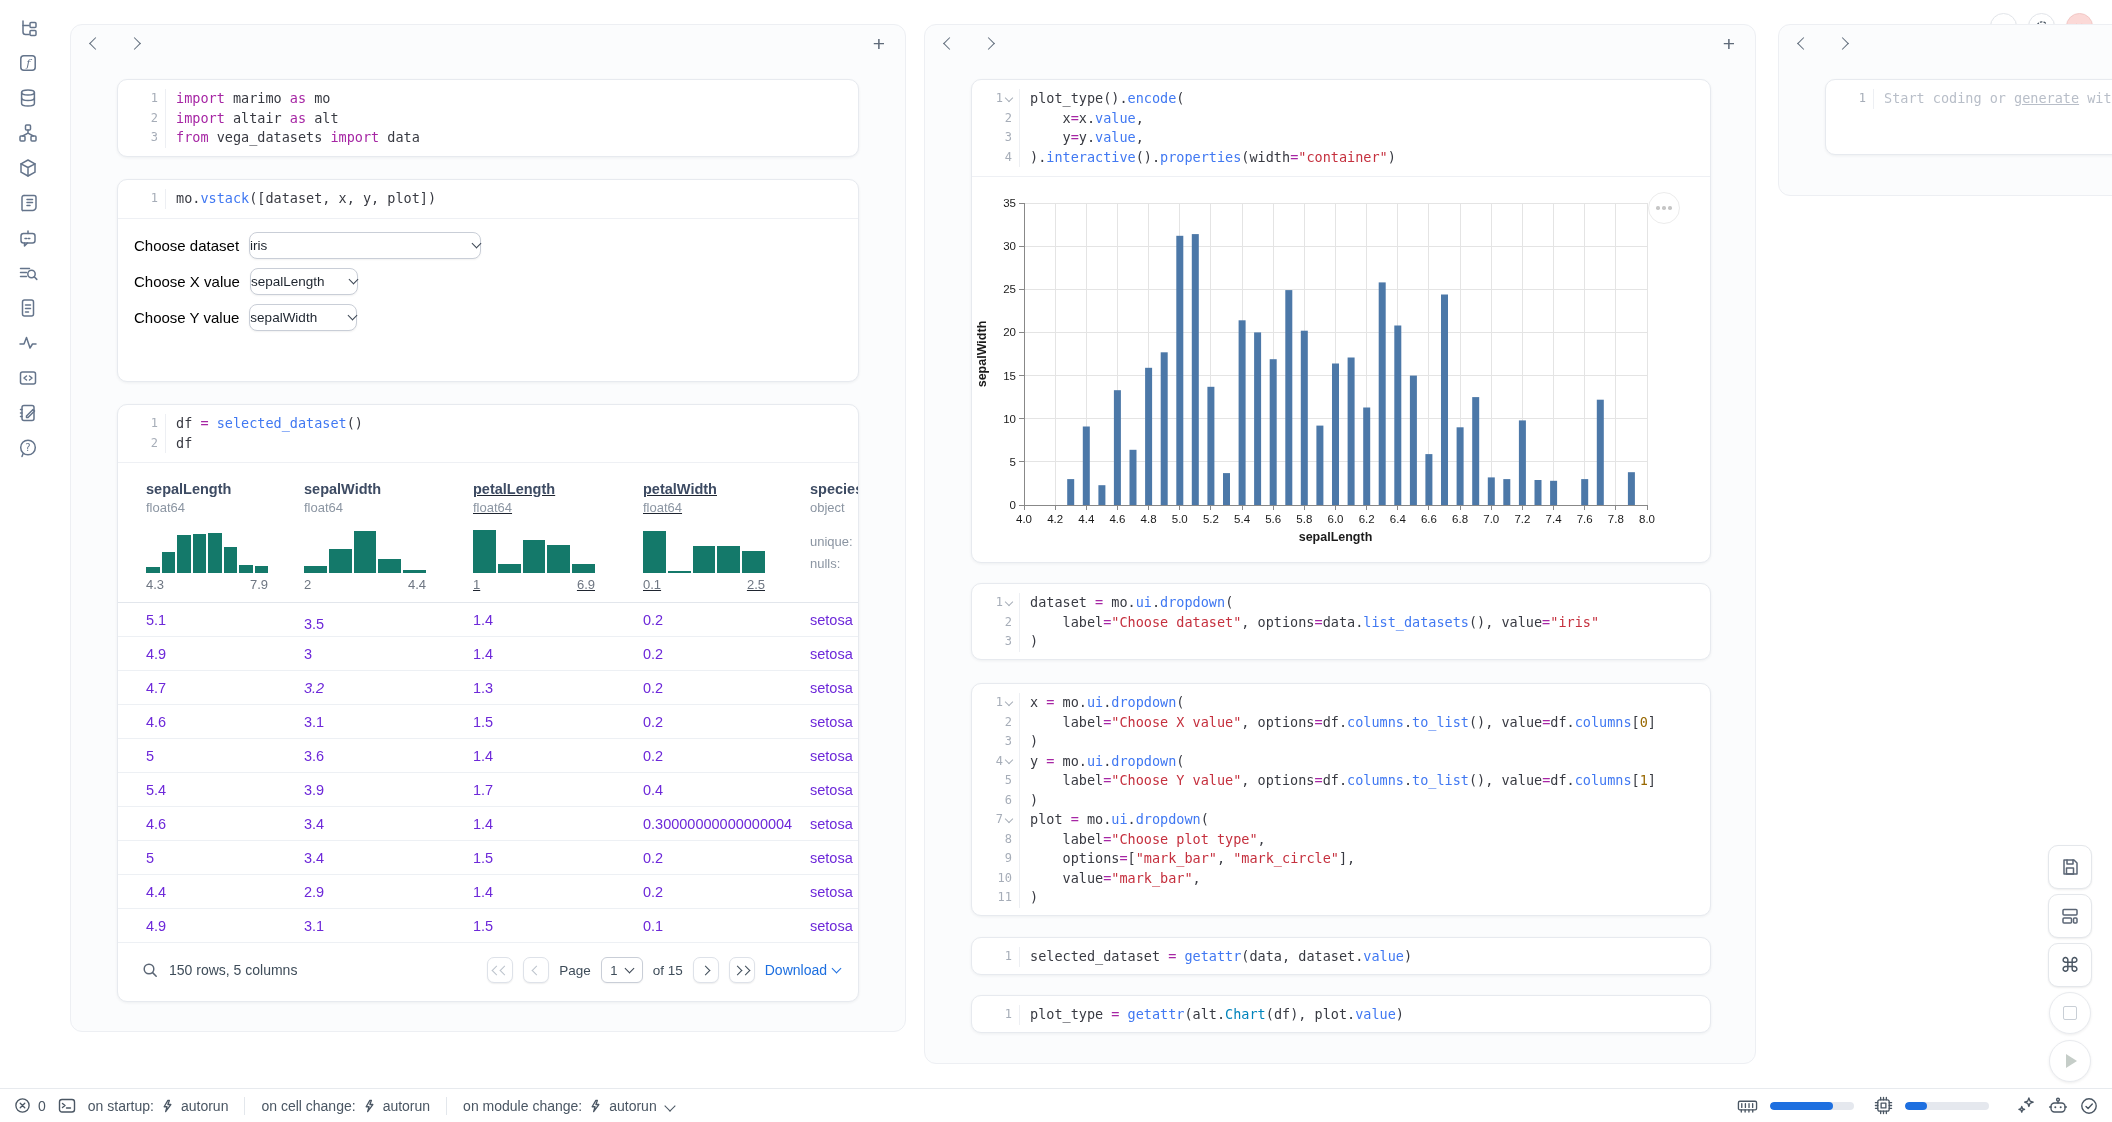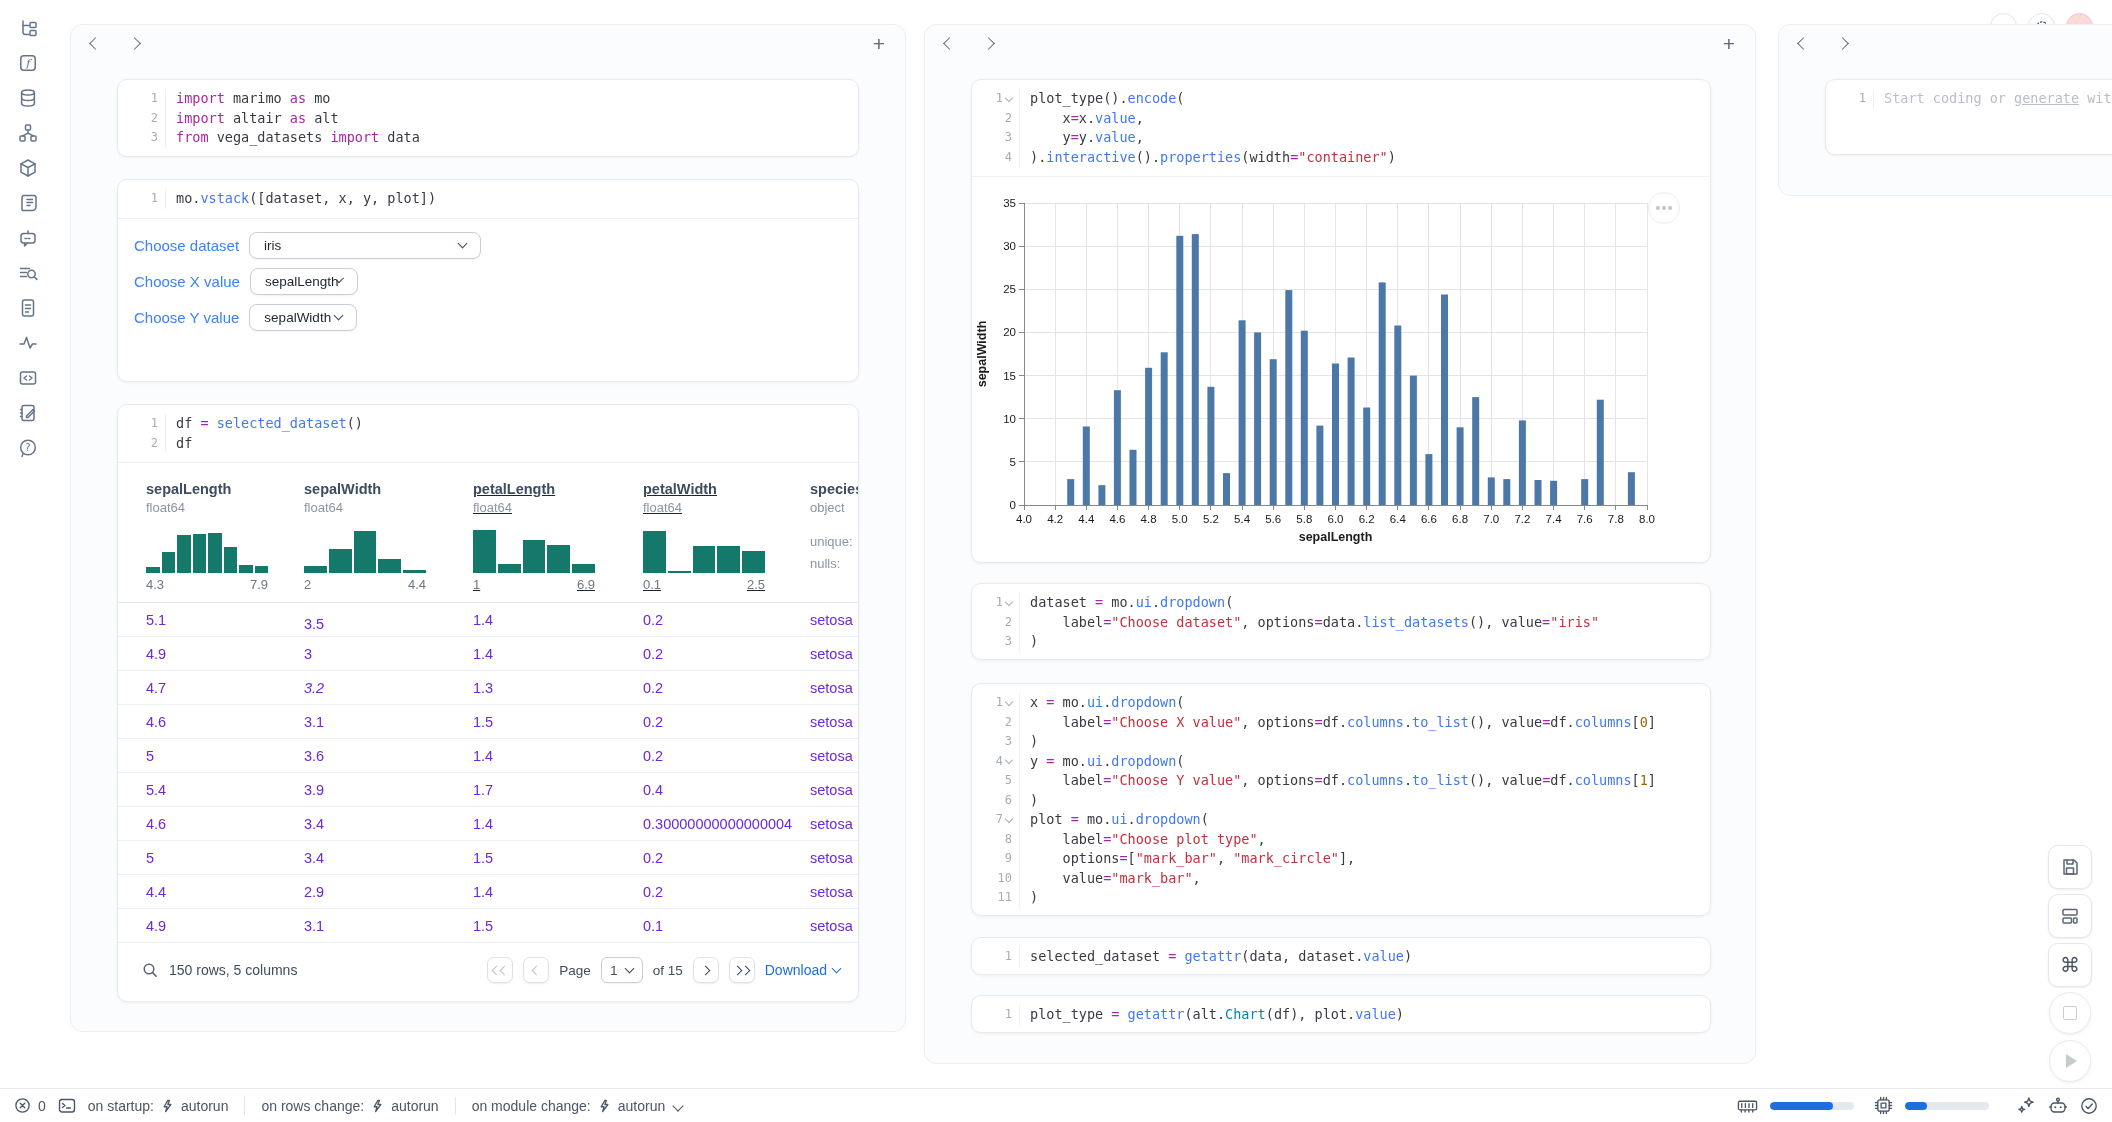--- a/index.html
+++ b/index.html
@@ -28,23 +28,23 @@
   .fold-chev{display:inline-block;width:5px;height:5px;border-right:1.4px solid #a8afb9;
              border-bottom:1.4px solid #a8afb9;transform:rotate(45deg);margin-bottom:2px}
   .ct{padding-left:10px;white-space:pre}
   .tk-k{color:var(--kw)} .tk-f{color:var(--fn)} .tk-s{color:var(--str)} .tk-c{color:var(--cls)}
   .tk-n{color:var(--num)} .tk-p{color:#383a42}
   .out{border-top:1px solid #eef0f4}
   
   .controls{padding:13px 16px}
   .ctrl-row{display:flex;align-items:center;gap:10px;height:27px;margin-bottom:9px}
   .ctrl-row:last-child{margin-bottom:0}
-  .ctrl-label{font-size:15px;color:#3b82f6}
+  .ctrl-label{font-size:15px;color:#000000}
   .select{display:flex;align-items:center;justify-content:space-between;height:27px;border:1.5px solid #c9ced7;
-          border-radius:8px;background:#fff;padding:0 14px;font-size:13.5px;color:#1d242e;
+          border-radius:8px;background:#fff;padding:0 0;font-size:13.5px;color:#1d242e;
           box-shadow:0 1px 2px rgba(0,0,0,.06);cursor:pointer;box-sizing:border-box}
   .select.wide{width:232px}.select.small{width:108px}
   .sel-chev{width:6px;height:6px;border-right:1.7px solid #3c4654;border-bottom:1.7px solid #3c4654;
             transform:rotate(45deg);margin-top:-3px}
   
   .tbl-head{display:flex;padding:16px 0 10px 28px;border-bottom:1px solid #e2e6ec}
   .col-name{font-size:14.5px;font-weight:bold;color:#3d4b63;line-height:20px;white-space:nowrap}
   .col-type{font-size:13px;color:#8b95a2;line-height:18px;margin-bottom:8px;white-space:nowrap}
   .hist{height:48px;width:122px;display:flex;align-items:flex-end;gap:2px}
   .hist i{flex:1;background:var(--hist);display:block}
@@ -746,21 +746,21 @@
   </div>
   <div class="sb-group">
     <span>on startup:</span>
     <svg width="13" height="14" viewBox="0 0 14 15">
         <path d="M7.4 1.5L3.4 8.3h3.1L5 13.5l5.6-7.6H7.4l1.6-4.4z"></path>
       </svg>
     <span>autorun</span>
   </div>
   <div class="sb-sep"></div>
   <div class="sb-group">
-    <span>on rows change:</span>
+    <span>on cell change:</span>
     <svg width="13" height="14" viewBox="0 0 14 15">
         <path d="M7.4 1.5L3.4 8.3h3.1L5 13.5l5.6-7.6H7.4l1.6-4.4z"></path>
       </svg>
     <span>autorun</span>
   </div>
   <div class="sb-sep"></div>
   <div class="sb-group">
     <span>on module change:</span>
     <svg width="13" height="14" viewBox="0 0 14 15">
         <path d="M7.4 1.5L3.4 8.3h3.1L5 13.5l5.6-7.6H7.4l1.6-4.4z"></path>

